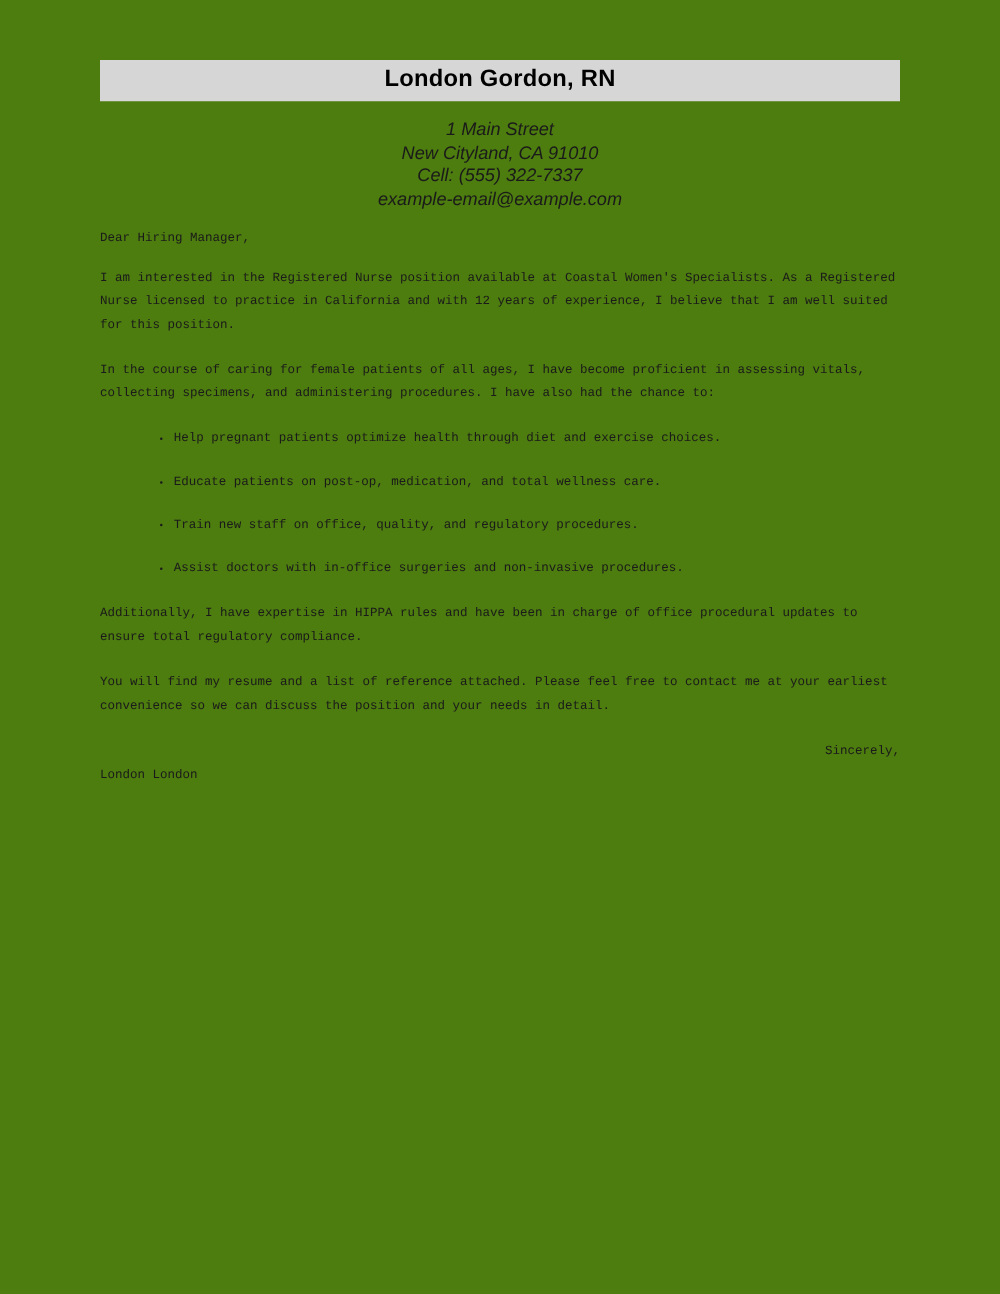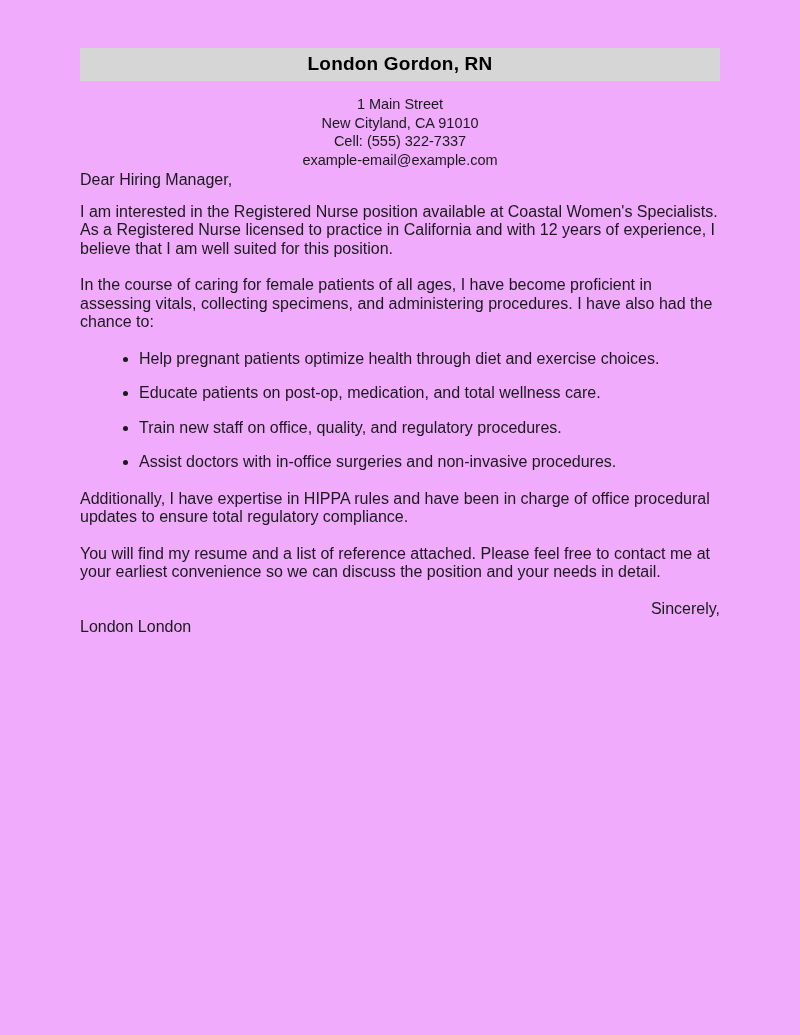--- a/index.html
+++ b/index.html
@@ -10,50 +10,52 @@
   body {
     width: 800px;
     min-height: 1035px;
     font-family: "Liberation Sans", sans-serif;
     color: #1a1a1a;
     position: relative;
   }
   .page {
     width: 800px;
     min-height: 1035px;
-    background: #f0abfc;
+    background: #4d7c0f;
     box-sizing: border-box;
     padding: 48px 80px 40px 80px;
   }
   .header-bar {
     background: #d6d6d6;
     text-align: center;
     padding: 5px 0 6px 0;
     margin-bottom: 14px;
   }
   .header-bar .name-title {
     font-size: 19px;
     font-weight: bold;
     color: #000000;
     letter-spacing: 0.2px;
   }
   .contact-block {
     text-align: center;
     font-size: 14.5px;
     line-height: 18.5px;
     color: #1a1a1a;
-    margin-bottom: 2px;
+    margin-bottom: 14px;
+    font-style: italic;
   }
   .contact-block div {
     margin: 0;
   }
   .letter-body {
-    font-size: 16px;
+    font-size: 10px;
     line-height: 18.5px;
     color: #1a1a1a;
+    font-family: Liberation Mono, monospace;
   }
   .letter-body p {
     margin: 0 0 18px 0;
   }
   .salutation {
     margin-bottom: 13px !important;
   }
   ul.bullet-list {
     margin: 0 0 18px 0;
     padding: 0 0 0 43px;

